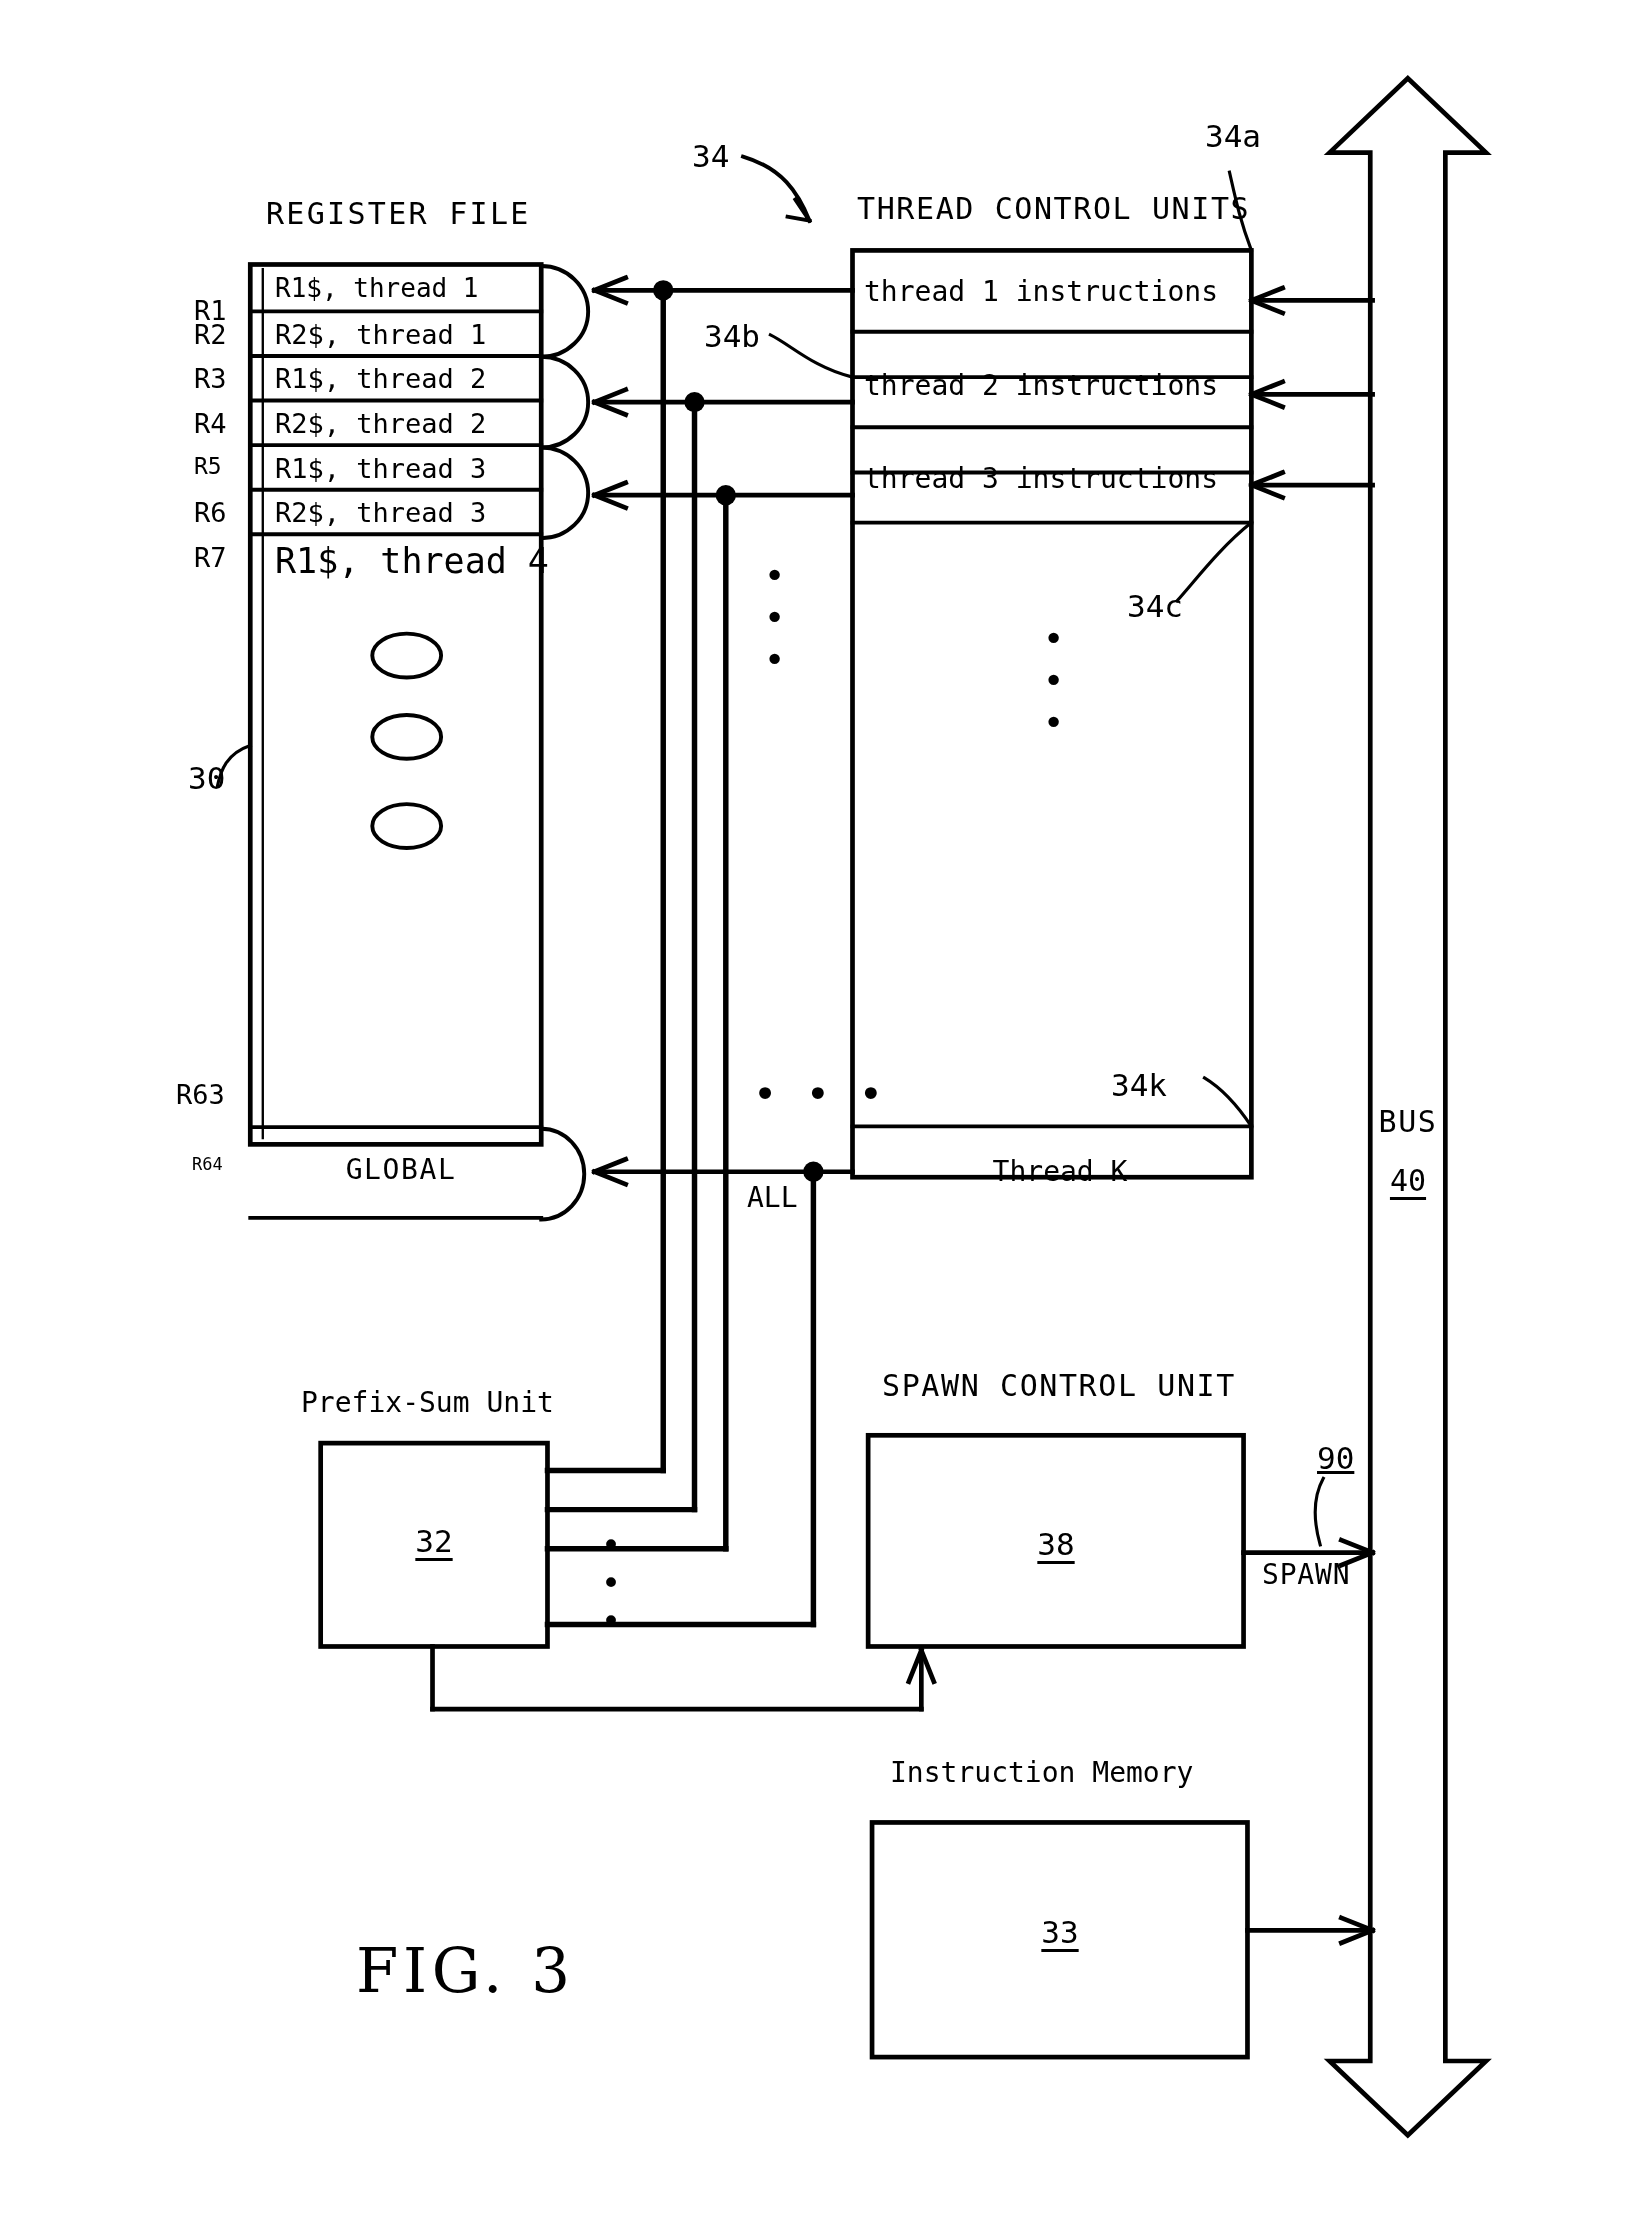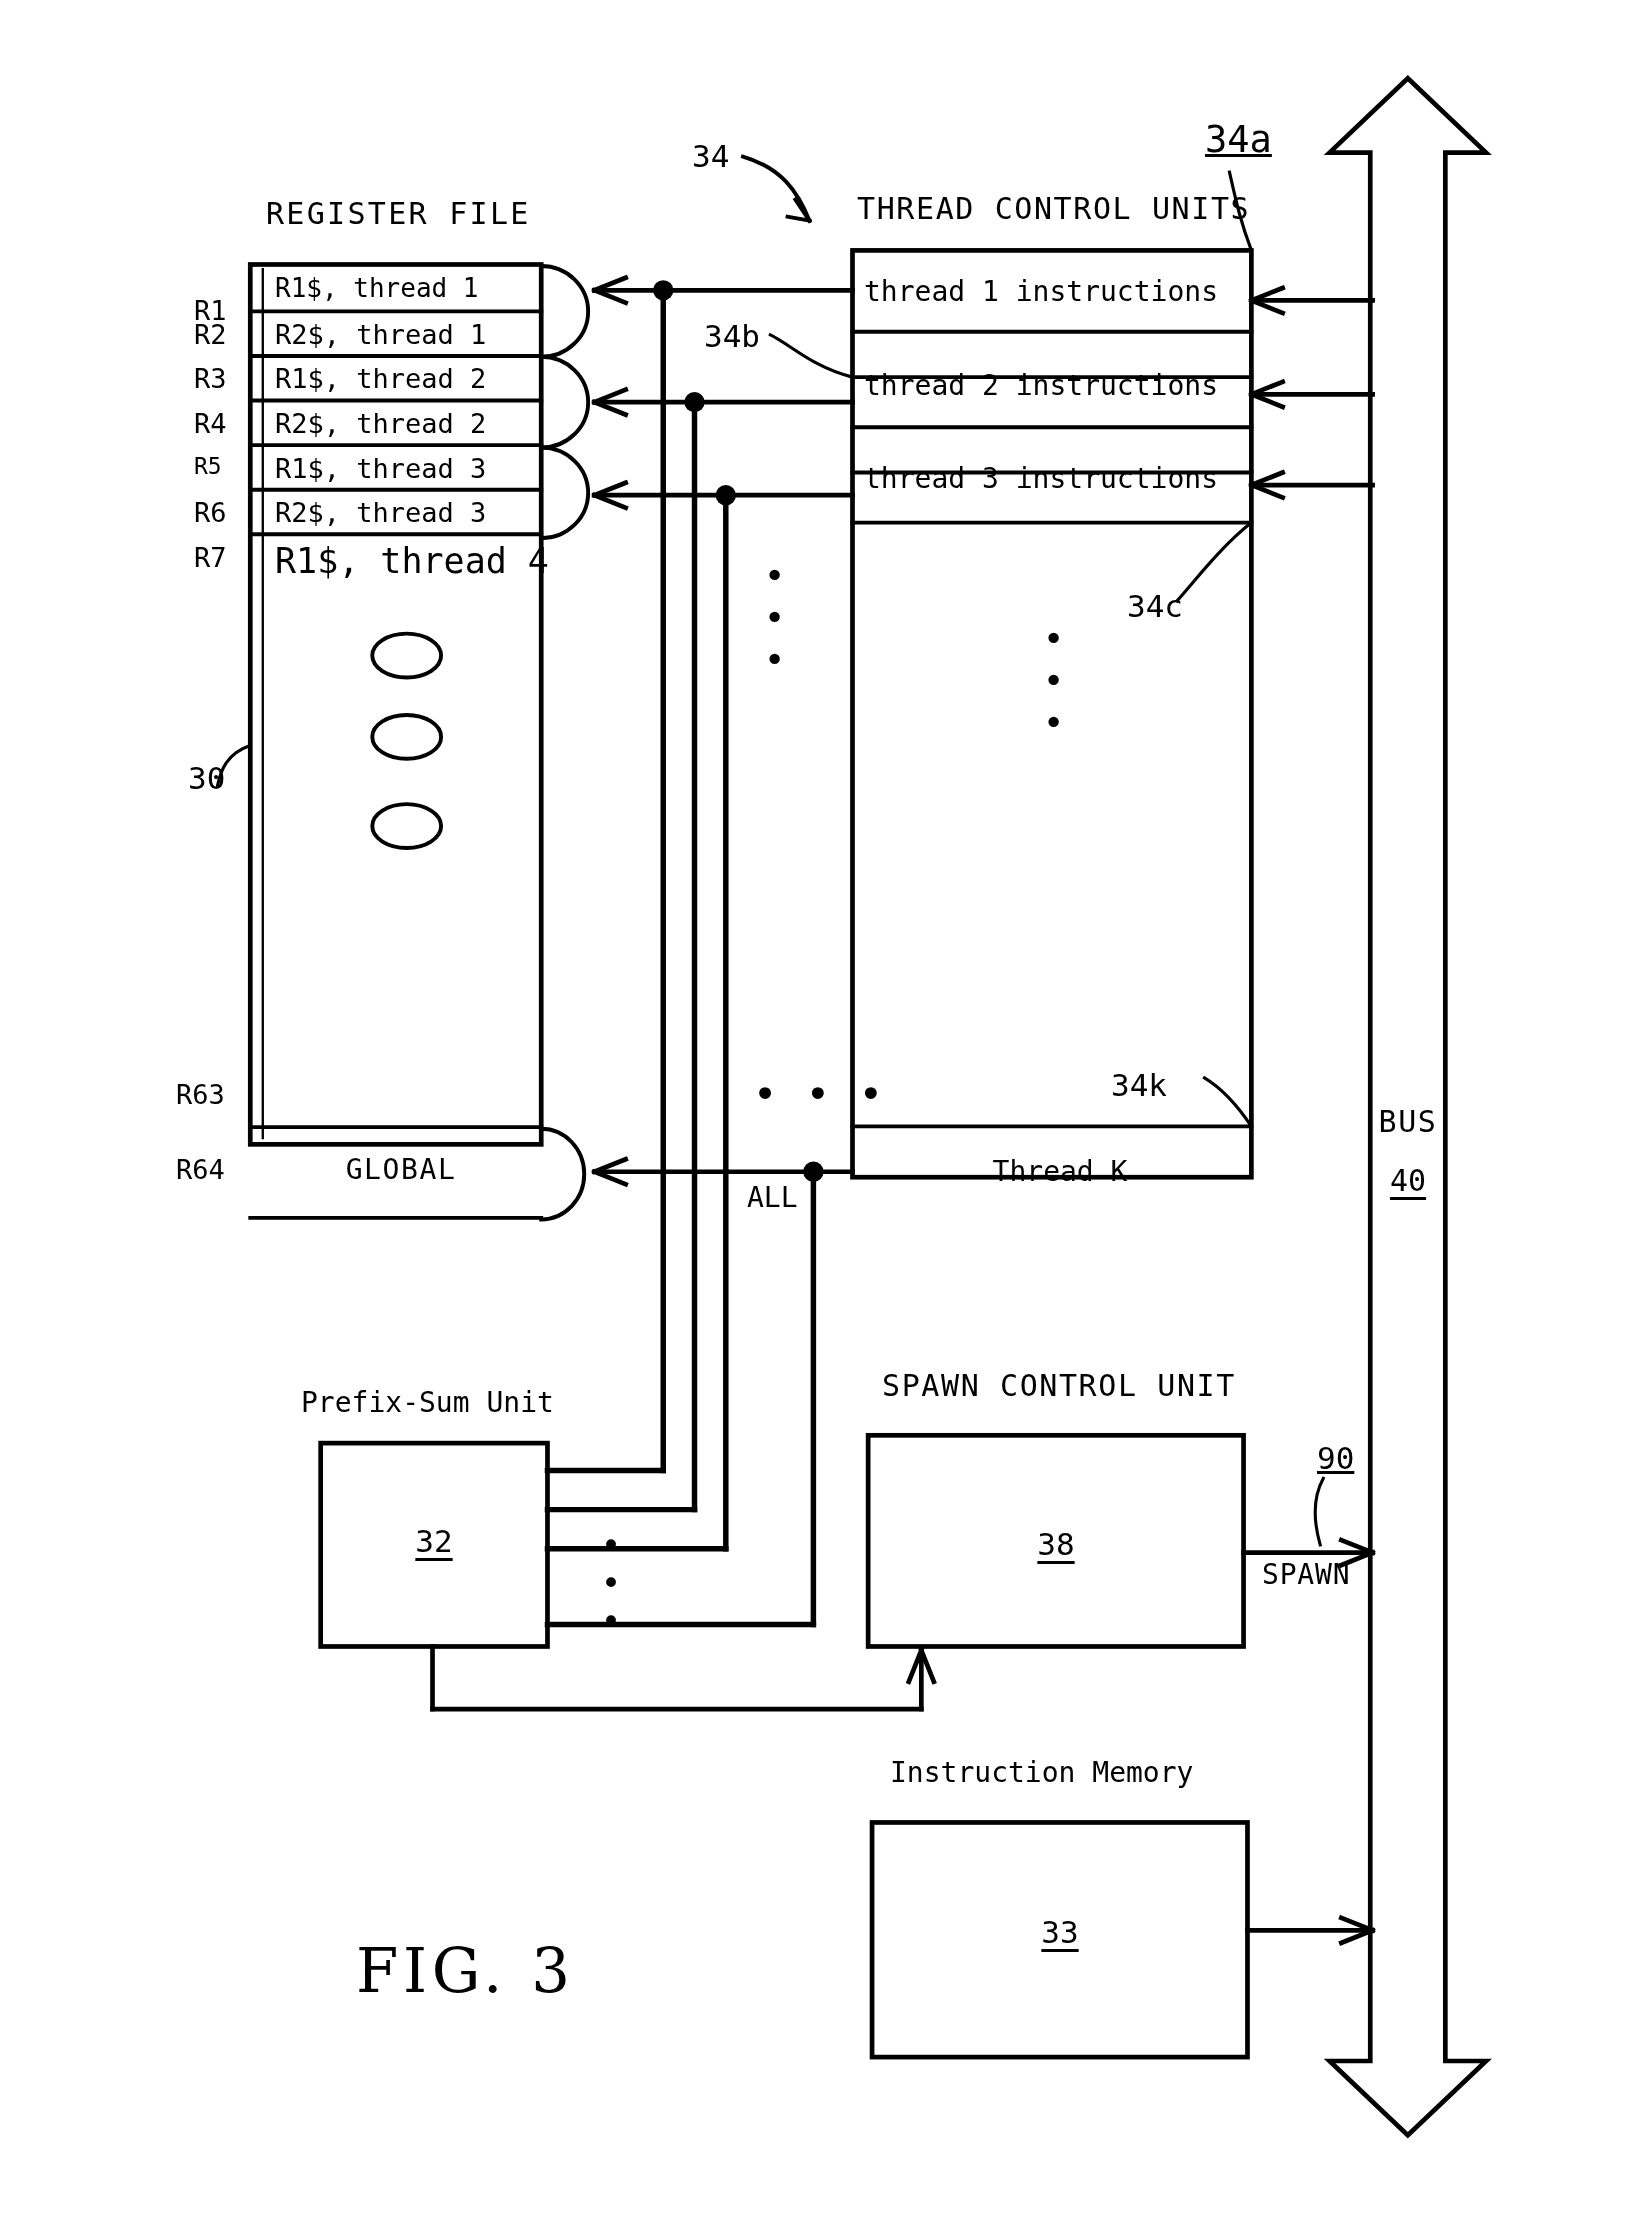--- a/index.html
+++ b/index.html
@@ -141,42 +141,42 @@
 <div class="lbl mono" style="left:266px;top:199px;font-size:30px;letter-spacing:2.3px;">REGISTER FILE</div>
 
 <div class="lbl mono" style="left:194px;top:275px;font-size:27px;margin-top:22px;">R1</div>
 <div class="lbl mono" style="left:194px;top:321px;font-size:27px;text-align:right;">R2</div>
 <div class="lbl mono" style="left:194px;top:365px;font-size:27px;">R3</div>
 <div class="lbl mono" style="left:194px;top:410px;font-size:27px;">R4</div>
 <div class="lbl mono" style="left:194px;top:455px;font-size:23px;">R5</div>
 <div class="lbl mono" style="left:194px;top:499px;font-size:27px;">R6</div>
 <div class="lbl mono" style="left:194px;top:544px;font-size:27px;">R7</div>
 <div class="lbl mono" style="left:176px;top:1081px;font-size:27px;">R63</div>
-<div class="lbl mono" style="left:176px;top:1156px;font-size:27px;">R64</div>
+<div class="lbl mono" style="left:192px;top:1156px;font-size:17px;">R64</div>
 
 <div class="lbl mono" style="left:275px;top:275px;font-size:26px;">R1$, thread 1</div>
 <div class="lbl mono" style="left:275px;top:321px;font-size:27px;">R2$, thread 1</div>
 <div class="lbl mono" style="left:275px;top:365px;font-size:27px;">R1$, thread 2</div>
 <div class="lbl mono" style="left:275px;top:410px;font-size:27px;">R2$, thread 2</div>
 <div class="lbl mono" style="left:275px;top:455px;font-size:27px;">R1$, thread 3</div>
 <div class="lbl mono" style="left:275px;top:499px;font-size:27px;">R2$, thread 3</div>
 <div class="lbl mono" style="left:275px;top:544px;font-size:35px;">R1$, thread 4</div>
 
 <div class="lbl mono ctr" style="left:401px;top:1156px;font-size:28px;letter-spacing:1.6px;">GLOBAL</div>
 
 <div class="lbl mono" style="left:188px;top:763px;font-size:31px;">30</div>
 
 <div class="lbl mono" style="left:857px;top:194px;font-size:30px;letter-spacing:1.6px;">THREAD CONTROL UNITS</div>
 
 <div class="lbl mono" style="left:864px;top:278px;font-size:28px;">thread 1 instructions</div>
 <div class="lbl mono" style="left:864px;top:372px;font-size:28px;">thread 2 instructions</div>
 <div class="lbl mono" style="left:864px;top:465px;font-size:28px;">thread 3 instructions</div>
 <div class="lbl mono ctr" style="left:1060px;top:1158px;font-size:28px;">Thread K</div>
 
-<div class="lbl mono" style="left:1205px;top:121px;font-size:37px;text-decoration:underline;">34a</div>
+<div class="lbl mono" style="left:1205px;top:121px;font-size:31px;">34a</div>
 <div class="lbl mono" style="left:704px;top:321px;font-size:31px;text-align:center;">34b</div>
 <div class="lbl mono" style="left:1127px;top:591px;font-size:31px;">34c</div>
 <div class="lbl mono" style="left:1111px;top:1070px;font-size:31px;">34k</div>
 <div class="lbl mono" style="left:692px;top:141px;font-size:31px;">34</div>
 
 <div class="lbl sans" style="left:1043px;top:618px;font-size:36px;line-height:42px;text-align:center;">•<br>•<br>•</div>
 
 <div class="lbl sans" style="left:764px;top:555px;font-size:36px;line-height:42px;text-align:center;">•<br>•<br>•</div>
 <div class="lbl sans" style="left:753px;top:1074px;font-size:41px;letter-spacing:7.8px;">• • •</div>
 

